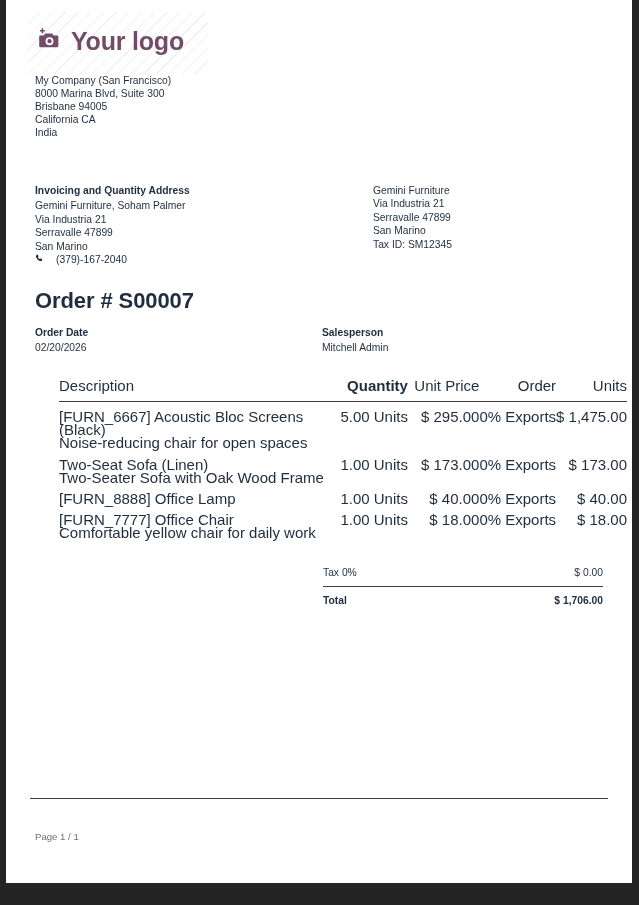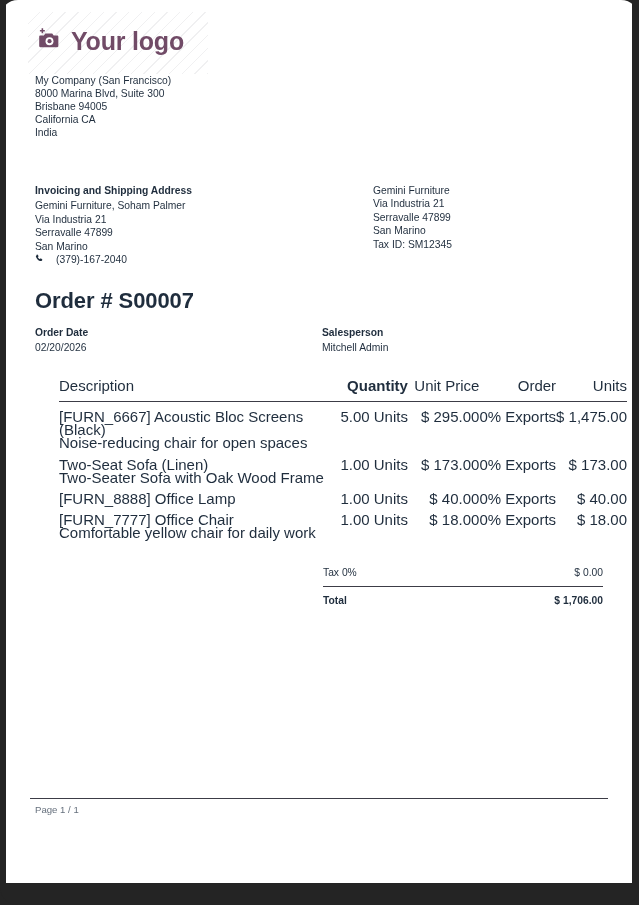--- a/index.html
+++ b/index.html
@@ -11,21 +11,20 @@
     font-family: "Liberation Sans", sans-serif;
   }
 
   
   #viewer {
     position: relative;
     width: 639px;
     height: 905px;
     background: #242424;
     overflow: hidden;
-    border-radius: 18px;
   }
 
   
   #paper {
     position: absolute;
     left: 6px;
     top: 0px;
     width: 626px;
     height: 883px;
     background: #ffffff;
@@ -198,21 +197,21 @@
     position: absolute;
     left: 24px;
     top: 798px;
     width: 578px;
     height: 1px;
     background: #3c3c46;
   }
   .footer-text {
     position: absolute;
     left: 29px;
-    top: 804px;
+    top: 831px;
     font-size: 9.6px;
     color: #66707d;
   }
 </style>
 </head>
 <body>
 
 <div id="viewer">
 
   <div id="paper">
@@ -237,21 +236,21 @@
 
       <div class="company-address">
         <div>My Company (San Francisco)</div>
         <div>8000 Marina Blvd, Suite 300</div>
         <div>Brisbane 94005</div>
         <div>California CA</div>
         <div>India</div>
       </div>
 
       <div class="addr-left">
-        <div class="addr-title">Invoicing and Shipping Address</div>
+        <div class="addr-title">Invoicing and Quantity Address</div>
         <div>Gemini Furniture, Soham Palmer</div>
         <div>Via Industria 21</div>
         <div>Serravalle 47899</div>
         <div>San Marino</div>
         <div class="phone-line">
           <span class="phone-ico">
             <svg width="9" height="9" viewBox="0 0 16 16" aria-hidden="true">
               <path fill="#1f2d3d" d="M3.1 1.2c0.5-0.4 1.2-0.3 1.6 0.2l1.3 1.8c0.3 0.5 0.3 1.1-0.1 1.5l-0.7 0.7c-0.2 0.2-0.2 0.4-0.1 0.6 0.6 1.2 1.7 2.3 2.9 2.9 0.2 0.1 0.4 0.1 0.6-0.1l0.7-0.7c0.4-0.4 1-0.4 1.5-0.1l1.8 1.3c0.5 0.4 0.6 1.1 0.2 1.6l-0.8 1c-0.5 0.6-1.3 0.8-2 0.6C6.9 12.9 3.1 9.1 1.6 4.9c-0.3-0.7 0-1.5 0.6-2z"></path>
             </svg>
           </span>

